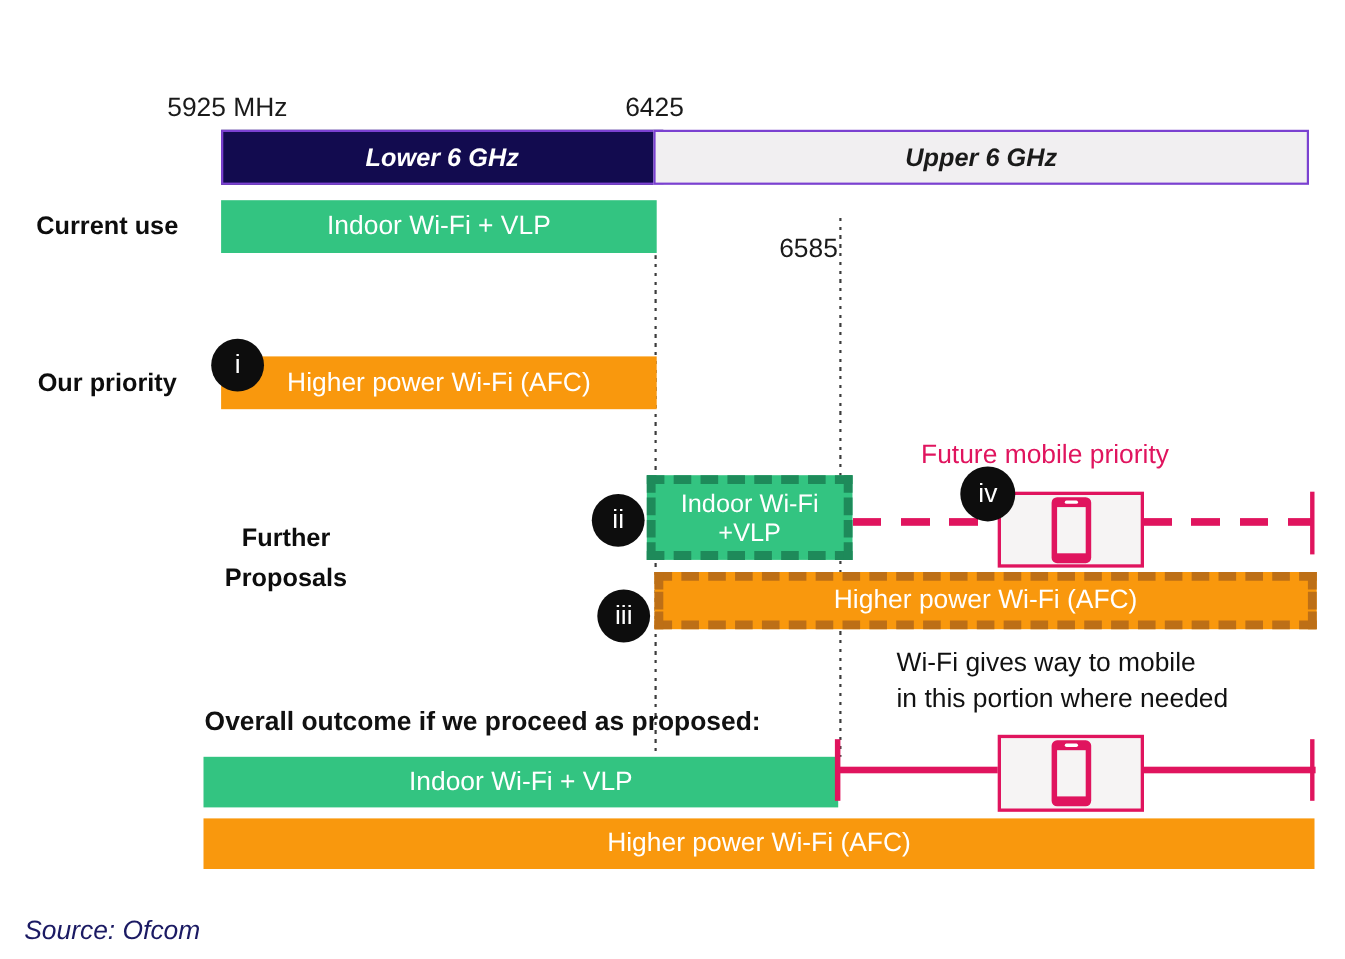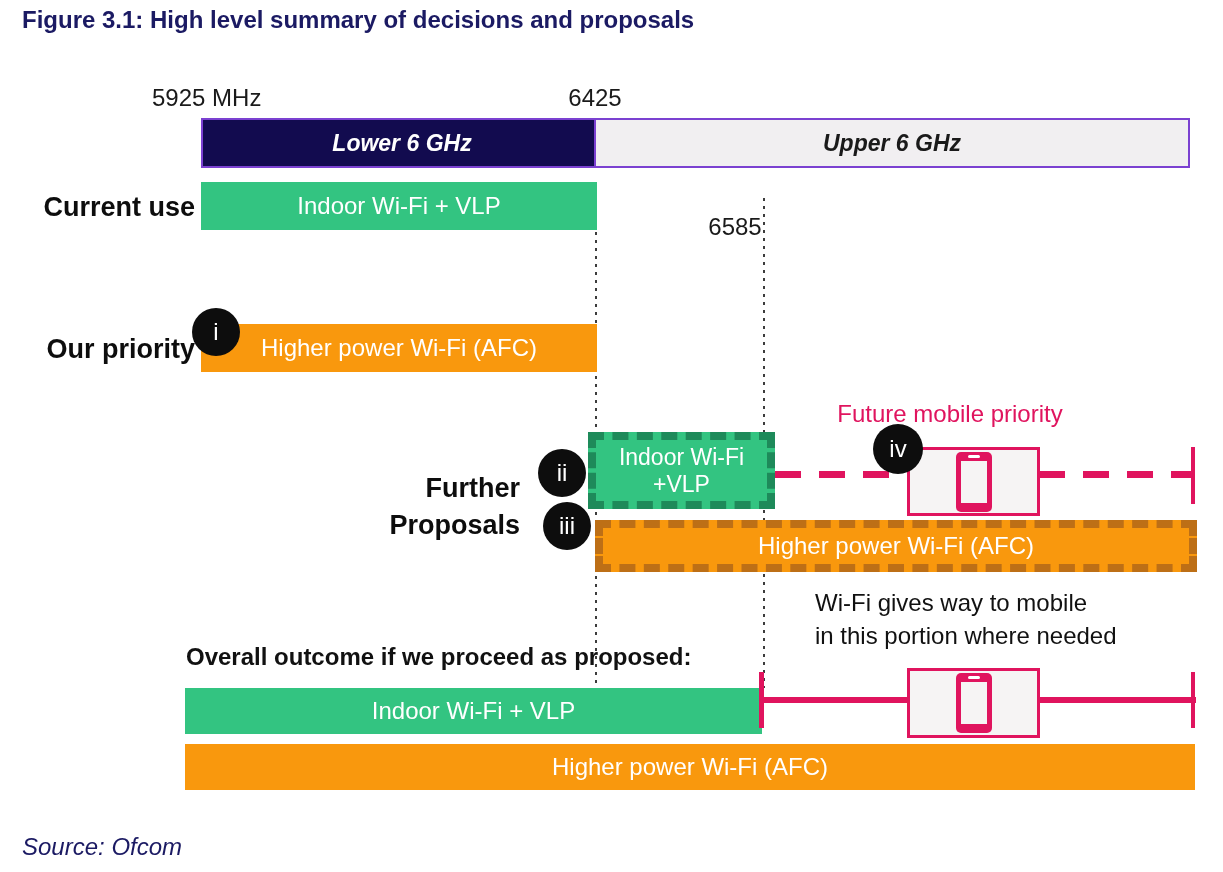--- a/index.html
+++ b/index.html
@@ -28,21 +28,21 @@
   }
   .band-lower{left:201px; width:402px; background:var(--band-navy); color:#ffffff;}
   .band-upper{left:594px; width:596px; background:var(--band-gray); color:#1a1a1a;}
   .dotted{
     width:2px; z-index:1;
     background-image:repeating-linear-gradient(180deg,#3c3c3c 0 3px,transparent 3px 8px);
   }
   .dotted-a{left:595px; top:232px; height:456px;}
   .dotted-b{left:763px; top:198px; height:490px;}
   .rowlabel{
-    font-size:27px; font-weight:bold; color:#0d0d0d; text-align:right; white-space:nowrap;
+    font-size:23px; font-weight:bold; color:#0d0d0d; text-align:center; white-space:nowrap;
   }
   .label-current{left:0; width:195px; top:192px;}
   .label-decision{left:0; width:195px; top:334px;}
   .label-further{left:0; width:520px; top:470px; line-height:37px;}
   .label-further span{display:block;}
   .bar{
     display:flex; align-items:center; justify-content:center;
     color:#ffffff; font-size:24px; z-index:2; box-sizing:border-box; white-space:nowrap;
   }
   .bar-current{left:201px; top:182px; width:396px; height:48px; background:var(--green);}
@@ -57,21 +57,21 @@
     border:8px dashed var(--orange-dark); z-index:2;
   }
   .bar-outcome-green{left:185px; top:688px; width:577px; height:46px; background:var(--green);}
   .bar-outcome-orange{left:185px; top:744px; width:1010px; height:46px; background:var(--orange);}
   .circle{
     width:48px; height:48px; border-radius:50%; background:#0d0d0d; color:#ffffff;
     display:flex; align-items:center; justify-content:center; font-size:24px; z-index:5;
   }
   .circle-i{left:192px; top:308px;}
   .circle-ii{left:538px; top:449px;}
-  .circle-iii{left:543px; top:502px;}
+  .circle-iii{left:543px; top:536px;}
   .circle-iv{left:873px; top:424px; width:50px; height:50px;}
   .future-label{
     left:950px; top:400px; transform:translateX(-50%);
     color:var(--pink); font-size:24px; white-space:nowrap; z-index:3;
   }
   .dash-line{
     left:775px; top:471px; width:418px; height:7px; z-index:2;
     background-image:repeating-linear-gradient(90deg,var(--pink) 0 26px,transparent 26px 44px);
   }
   .dash-cap{left:1191px; top:447px; width:4px; height:57px; background:var(--pink); z-index:2;}
@@ -91,21 +91,20 @@
   .solid-cap{width:5px; height:56px; background:var(--pink); z-index:3;}
   .solid-cap-start{left:759px; top:672px;}
   .solid-cap-end{left:1191px; top:672px; width:4px;}
   .source{left:22px; top:833px; font-size:24px; font-style:italic; color:var(--navy);}
 </style>
 </head>
 <body>
 
 <div class="canvas">
 
-  <div class="abs title">Figure 3.1: High level summary of decisions and proposals</div>
 
   <div class="abs freq freq-left">5925 MHz</div>
   <div class="abs freq freq-mid">6425</div>
   <div class="abs freq freq-right">7125</div>
   <div class="abs freq freq-inner">6585</div>
 
   <div class="abs band band-lower">Lower 6 GHz</div>
   <div class="abs band band-upper">Upper 6 GHz</div>
 
   <div class="abs dotted dotted-a"></div>

